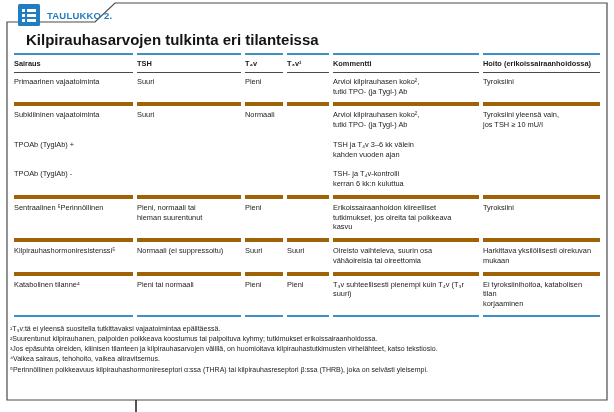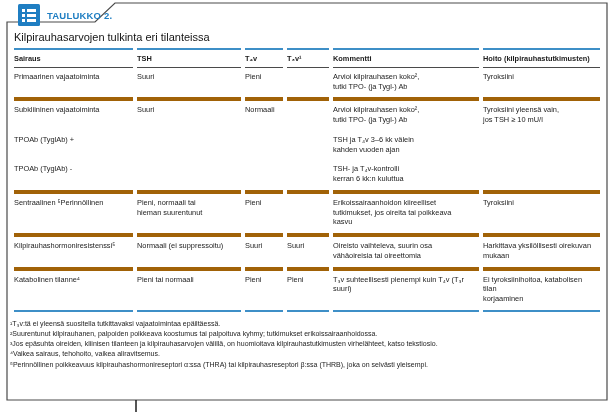--- a/index.html
+++ b/index.html
@@ -12,21 +12,21 @@
   .tab-header{
     position:absolute;left:10px;top:4px;display:flex;align-items:center;gap:7px;margin-left:8px;
   }
   .tab-label{
     color:#1f7ec2;font-weight:bold;font-size:9.5px;letter-spacing:.2px;
   }
   .content{
     position:absolute;left:10px;top:31px;width:594px;height:367px;overflow:hidden;
   }
   .doc-title{
-    font-size:11px;font-weight:normal;margin:0 0 5px 4px;color:#141414;
+    font-size:15px;font-weight:bold;margin:0 0 5px 16px;color:#141414;
   }
   table.main{
     width:594px;table-layout:fixed;border-collapse:separate;border-spacing:4px 0;
     font-size:7.4px;line-height:1.32;
   }
   table.main th{
     text-align:left;vertical-align:top;font-weight:bold;padding:4px 4px 3px 0;
     border-top:2.5px solid #3e8fc7;border-bottom:1.2px solid #4a4a4a;
     white-space:pre-line;font-size:7.4px;margin-top:8px;
   }
@@ -74,21 +74,21 @@
         <col style="width:146px">
         <col style="width:117px">
     </colgroup>
     <thead>
       <tr>
         <th>Sairaus</th>
         <th>TSH</th>
         <th>T₄v</th>
         <th>T₃v¹</th>
         <th>Kommentti</th>
-        <th>Hoito (kilpirauhastutkimusten)</th>
+        <th>Hoito (erikoissairaanhoidossa)</th>
       </tr>
     </thead>
     <tbody>
       <tr>
         <td>Primaarinen vajaatoiminta</td>
         <td>Suuri</td>
         <td>Pieni</td>
         <td></td>
         <td>Arvioi kilpirauhasen koko²,
 tutki TPO- (ja Tygl-) Ab</td>

